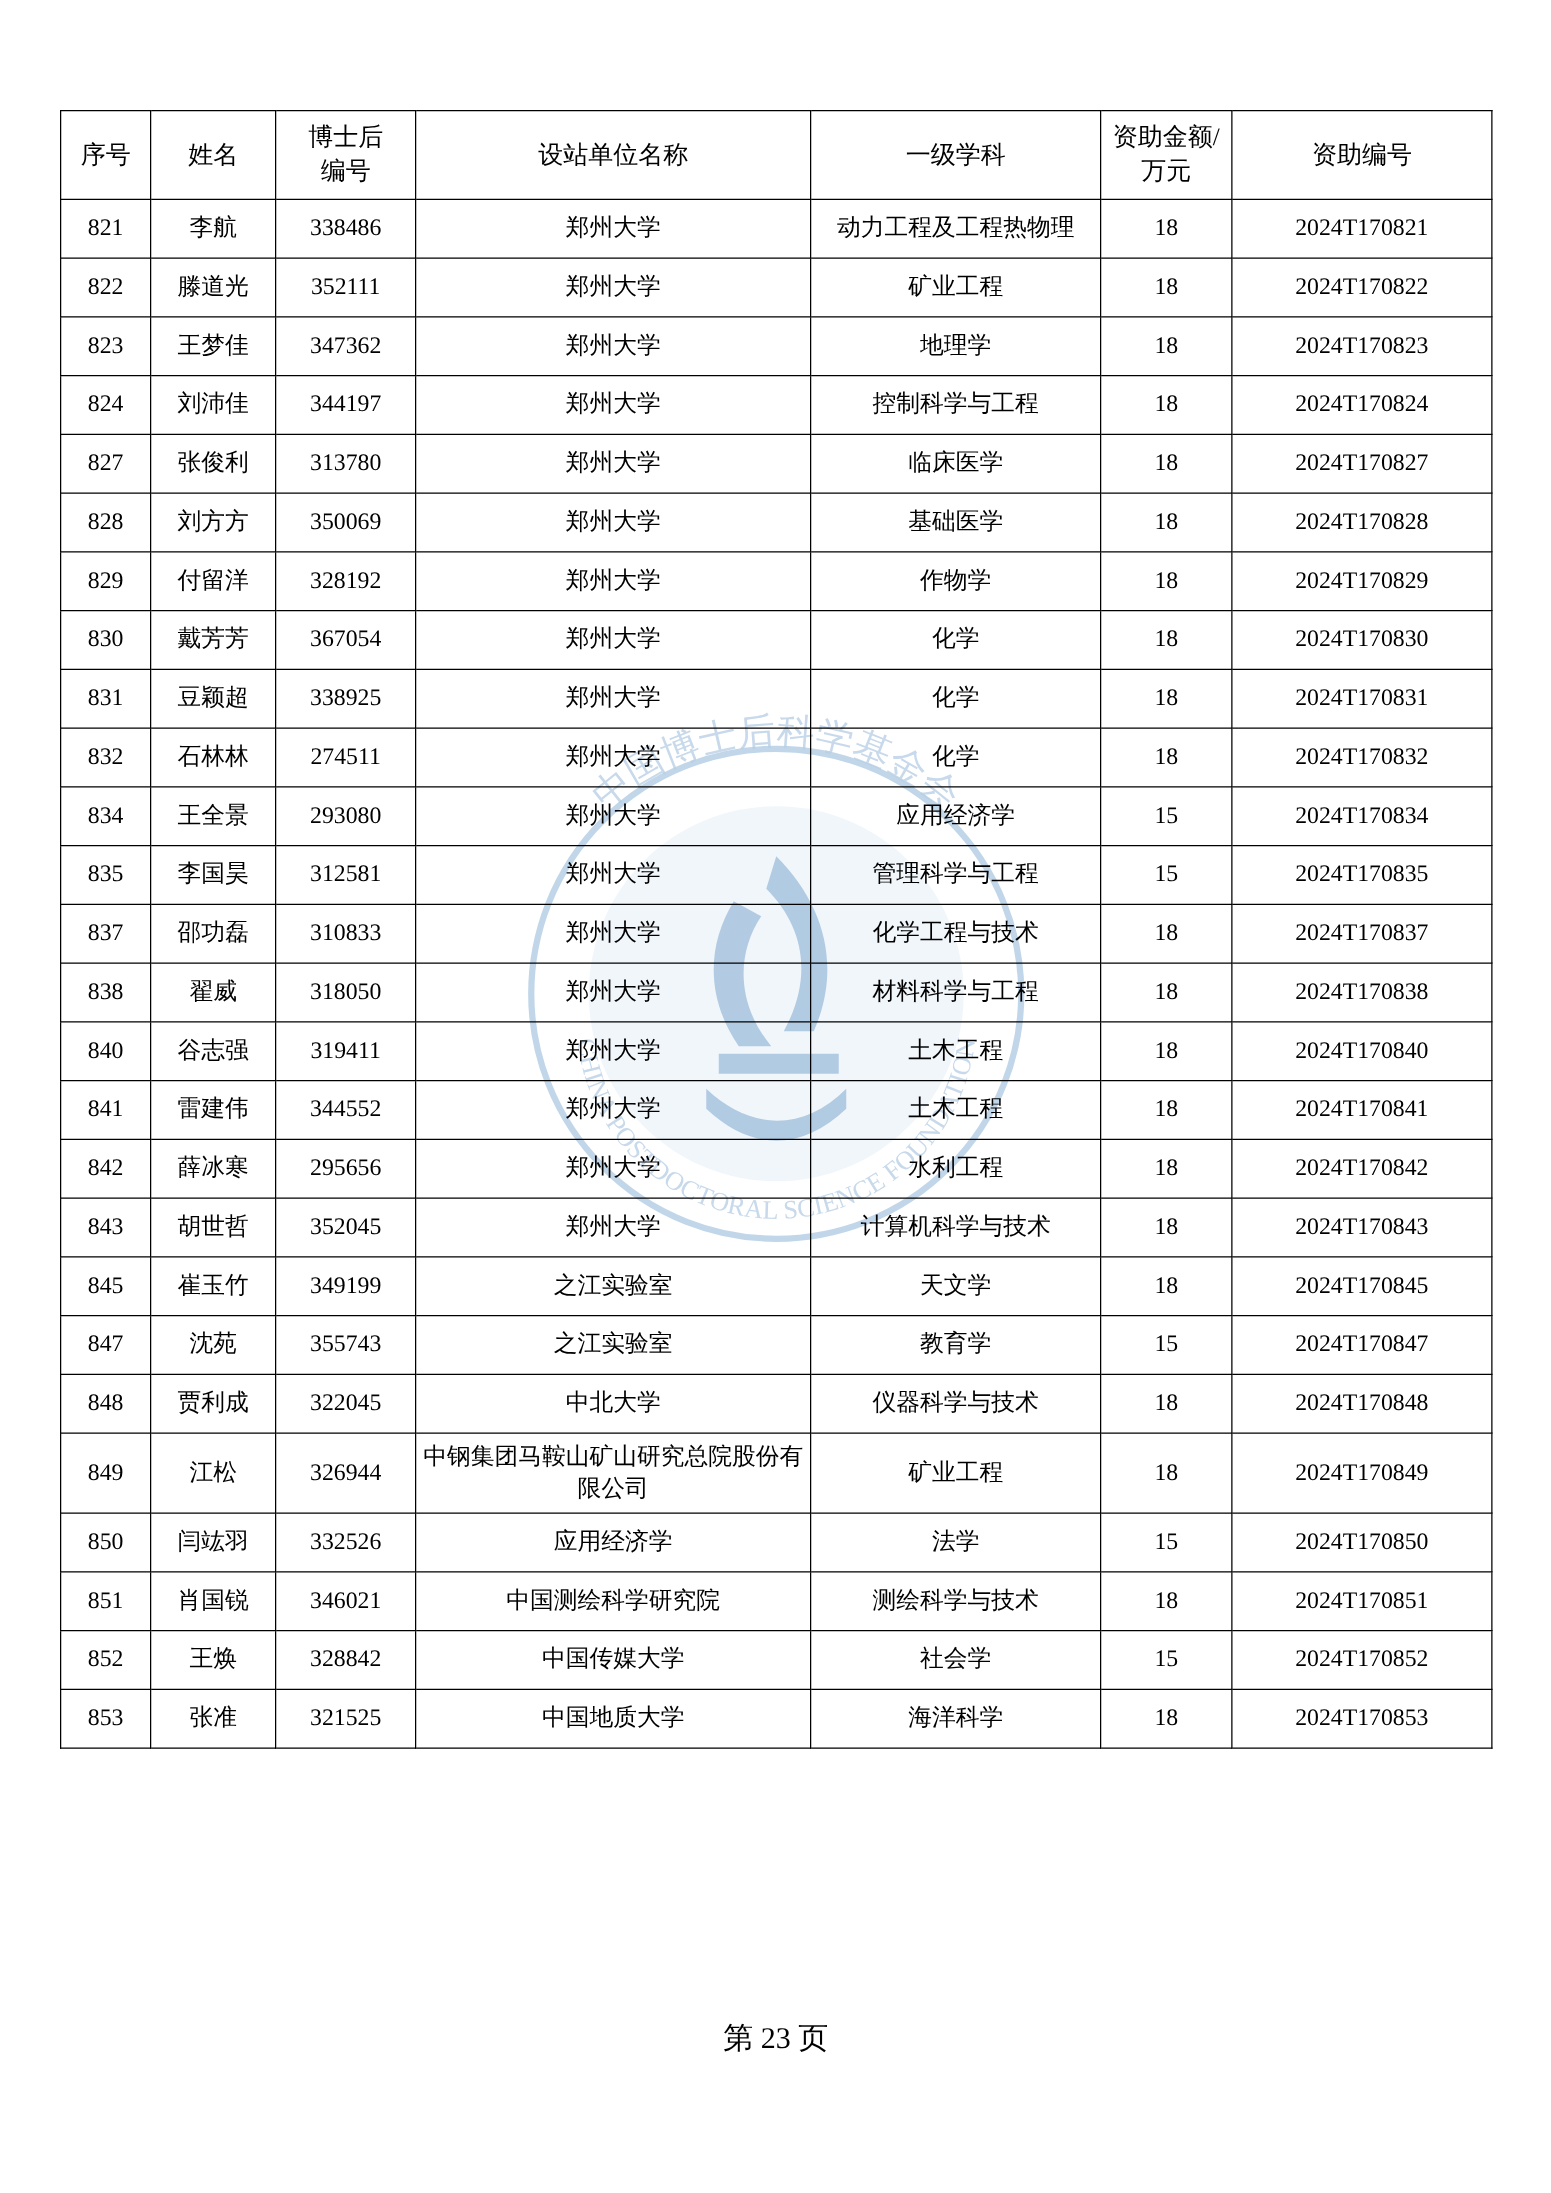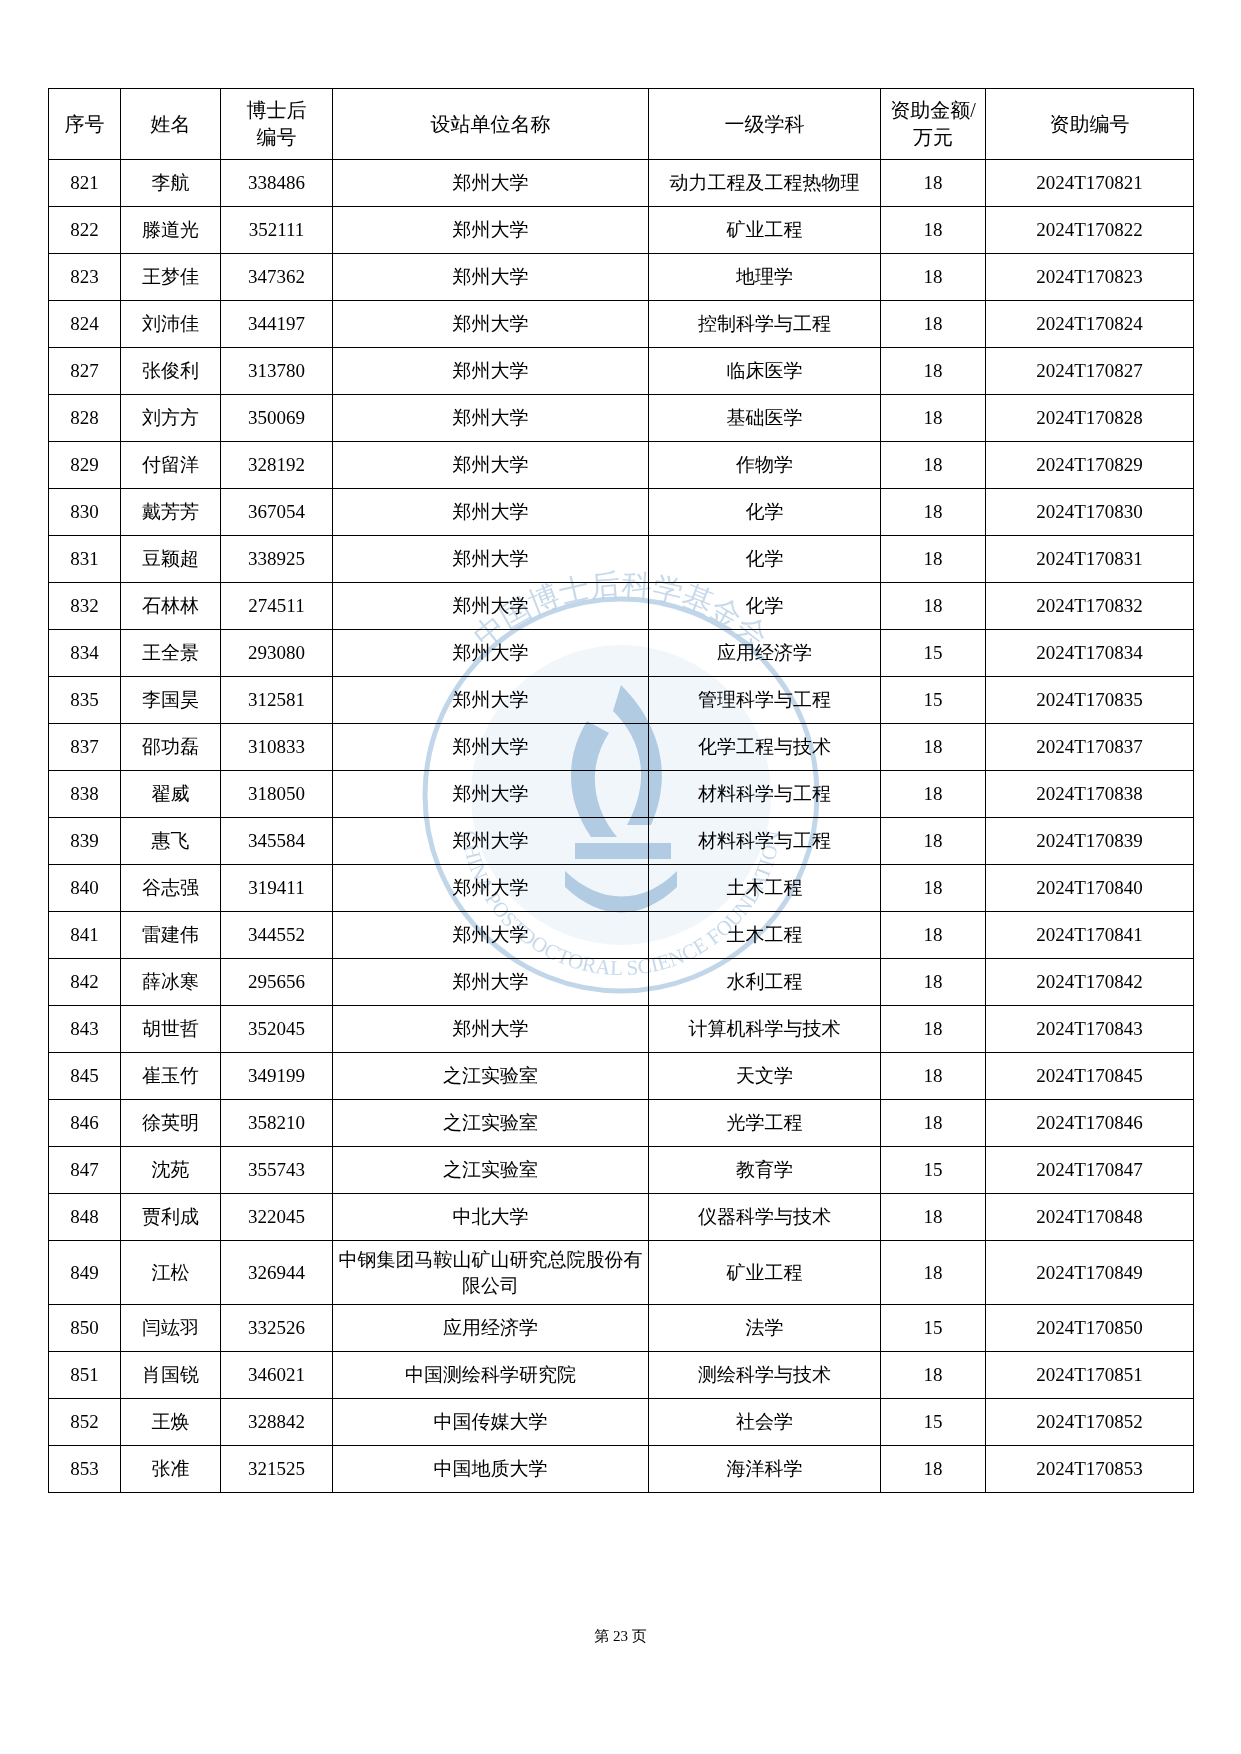--- a/index.html
+++ b/index.html
@@ -68,21 +68,21 @@
   col.c-disc   { width: 232px; }
   col.c-amount { width: 105px; }
   col.c-fund   { width: 208px; }
 
   .footer {
     position: absolute;
     left: 0;
     right: 0;
     bottom: 108px;
     text-align: center;
-    font-size: 15px;
+    font-size: 24px;
     font-family: "Liberation Serif", serif;
     z-index: 1;
   }
   .wm-text {
     font-family: "Liberation Serif", serif;
     fill: #7fa8d0;
   }
 </style>
 </head>
 <body>
@@ -258,29 +258,20 @@
         <tr>
           <td>838</td>
           <td>翟威</td>
           <td>318050</td>
           <td>郑州大学</td>
           <td>材料科学与工程</td>
           <td>18</td>
           <td>2024T170838</td>
         </tr>
         <tr>
-          <td>839</td>
-          <td>惠飞</td>
-          <td>345584</td>
-          <td>郑州大学</td>
-          <td>材料科学与工程</td>
-          <td>18</td>
-          <td>2024T170839</td>
-        </tr>
-        <tr>
           <td>840</td>
           <td>谷志强</td>
           <td>319411</td>
           <td>郑州大学</td>
           <td>土木工程</td>
           <td>18</td>
           <td>2024T170840</td>
         </tr>
         <tr>
           <td>841</td>
@@ -312,29 +303,20 @@
         <tr>
           <td>845</td>
           <td>崔玉竹</td>
           <td>349199</td>
           <td>之江实验室</td>
           <td>天文学</td>
           <td>18</td>
           <td>2024T170845</td>
         </tr>
         <tr>
-          <td>846</td>
-          <td>徐英明</td>
-          <td>358210</td>
-          <td>之江实验室</td>
-          <td>光学工程</td>
-          <td>18</td>
-          <td>2024T170846</td>
-        </tr>
-        <tr>
           <td>847</td>
           <td>沈苑</td>
           <td>355743</td>
           <td>之江实验室</td>
           <td>教育学</td>
           <td>15</td>
           <td>2024T170847</td>
         </tr>
         <tr>
           <td>848</td>

